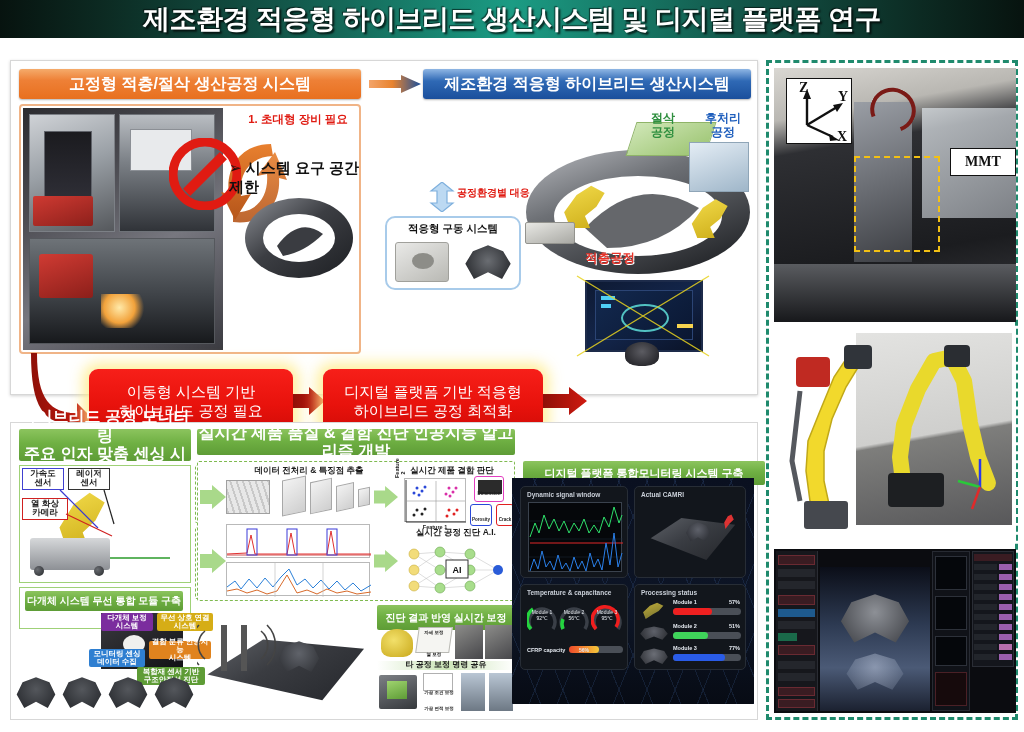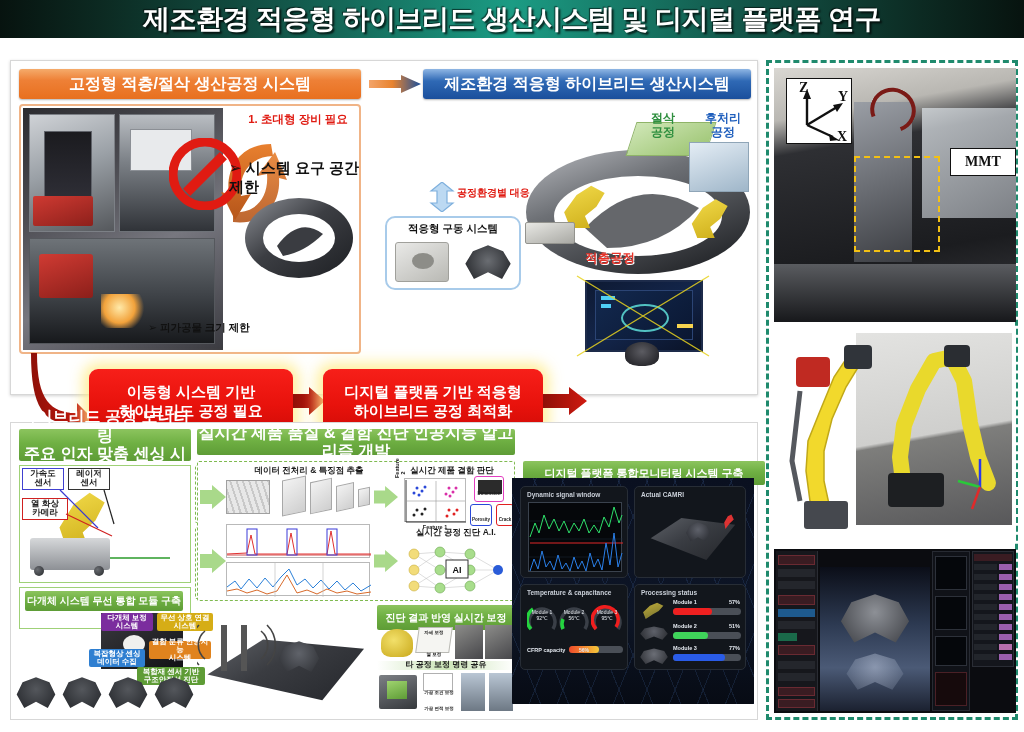--- a/index.html
+++ b/index.html
@@ -166,21 +166,21 @@
     background: radial-gradient(ellipse at 50% 40%, #5c5c62 0%, #2c2c31 70%);
     border-radius:50% 50% 40% 40%;
   }
 
   
   .res-box {
     position: absolute; border-radius: 9px;
     background: linear-gradient(180deg,#f71f19 0%, #e8120c 55%, #cf0b06 100%);
     box-shadow: 0 0 14px 6px rgba(255,236,140,0.85);
     display: flex; align-items: center; justify-content: center;
-    color: #ffffff; font-size: 15px; font-weight: bold; text-align: center;
+    color: #ffffff; font-size: 15px; font-weight: normal; text-align: center;
     line-height: 1.25;
   }
   .res1 { left: 78px; top: 308px; width: 204px; height: 66px; }
   .res2 { left: 312px; top: 308px; width: 220px; height: 66px; }
   .res-arrow-mid { position: absolute; left: 282px; top: 325px; width: 32px; height: 30px; }
   .res-arrow-left { position: absolute; left: 20px; top: 288px; width: 62px; height: 90px; }
   .res-arrow-right { position: absolute; left: 532px; top: 325px; width: 44px; height: 30px; }
 
   
   .bot-card {
@@ -346,21 +346,20 @@
           <stop offset="100%" stop-color="#1d1f23"></stop>
         </linearGradient>
       </defs>
       <ellipse cx="56" cy="44" rx="54" ry="40" fill="url(#gs1)"></ellipse>
       <ellipse cx="56" cy="44" rx="36" ry="24" fill="#ffffff"></ellipse>
       <path d="M34 52 Q56 22 80 40 Q62 58 40 62 Z" fill="#3a3c41"></path>
     </svg>
 
     <div class="prob-t1">1. 초대형 장비 필요</div>
     <div class="prob-t2">➢ 시스템 요구 공간 제한</div>
-    <div class="prob-t4">➢ 피가공물 크기 제한</div>
   </div>
 
   <div class="sys-area">
 
 
     <svg class="vert-arrow" viewBox="0 0 26 30">
       <path d="M13 0 L24 9 L18 9 L18 21 L24 21 L13 30 L2 21 L8 21 L8 9 L2 9 Z" fill="#bcd9f2" stroke="#7fb0dd" stroke-width="1.2"></path>
     </svg>
     <div class="env-label">공정환경별 대응</div>
 
@@ -511,21 +510,21 @@
   <div style="position:absolute;left:90px;top:190px;width:82px;height:56px;background:linear-gradient(150deg,#3b3b40,#111115);"></div>
   <div style="position:absolute;left:112px;top:212px;width:22px;height:18px;border-radius:50%;background:#f0f0ee;"></div>
 
   <div class="box-lbl" style="left:90px;top:190px;width:52px;height:18px;background:#7b2d9e;">
     <div><span>다개체 보정</span><br><span>시스템</span></div>
   </div>
   <div class="box-lbl" style="left:146px;top:190px;width:56px;height:18px;background:#d6ad16;">
     <div><span>무선 상호 연결</span><br><span>시스템</span></div>
   </div>
   <div class="box-lbl" style="left:78px;top:226px;width:56px;height:18px;background:#2f7fd1;">
-    <div><span>복잡형상 센싱</span><br><span>데이터 수집</span></div>
+    <div><span>모니터링 센싱</span><br><span>데이터 수집</span></div>
   </div>
   <div class="box-lbl" style="left:138px;top:218px;width:62px;height:18px;background:#e0831e;">
     <div><span>결함 분류 인공지능</span><br><span>시스템</span></div>
   </div>
   <div class="box-lbl" style="left:126px;top:244px;width:68px;height:18px;background:#5e9c36;">
     <div><span>복합재 센서 기반</span><br><span>구조안정성 진단</span></div>
   </div>
 
   <div style="position:absolute;left:2px;top:252px;width:182px;height:40px;">
     <div style="position:absolute;left:2px;top:0;width:42px;height:36px;background:radial-gradient(circle at 50% 40%,#54575c,#1e2024);clip-path:polygon(50% 6%,82% 20%,96% 54%,78% 92%,50% 74%,22% 92%,4% 54%,18% 20%);"></div>

